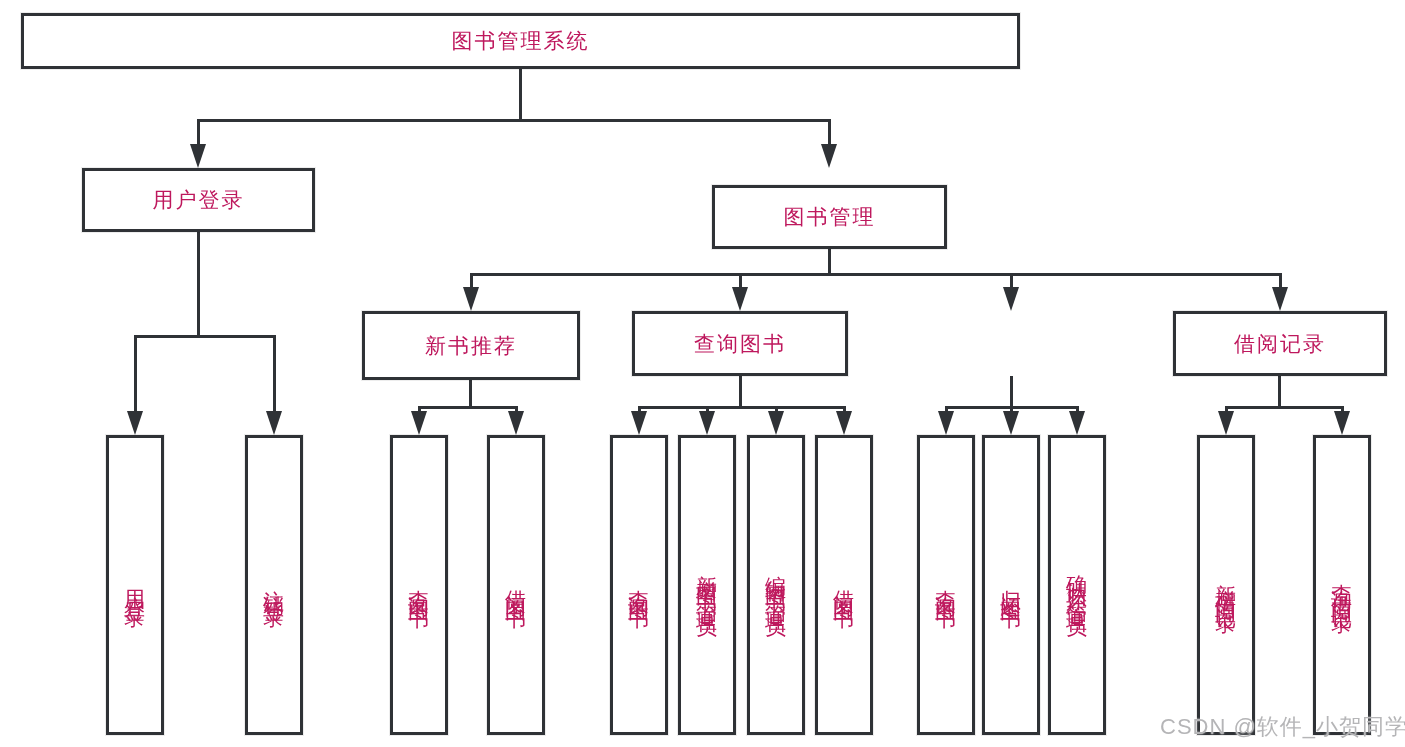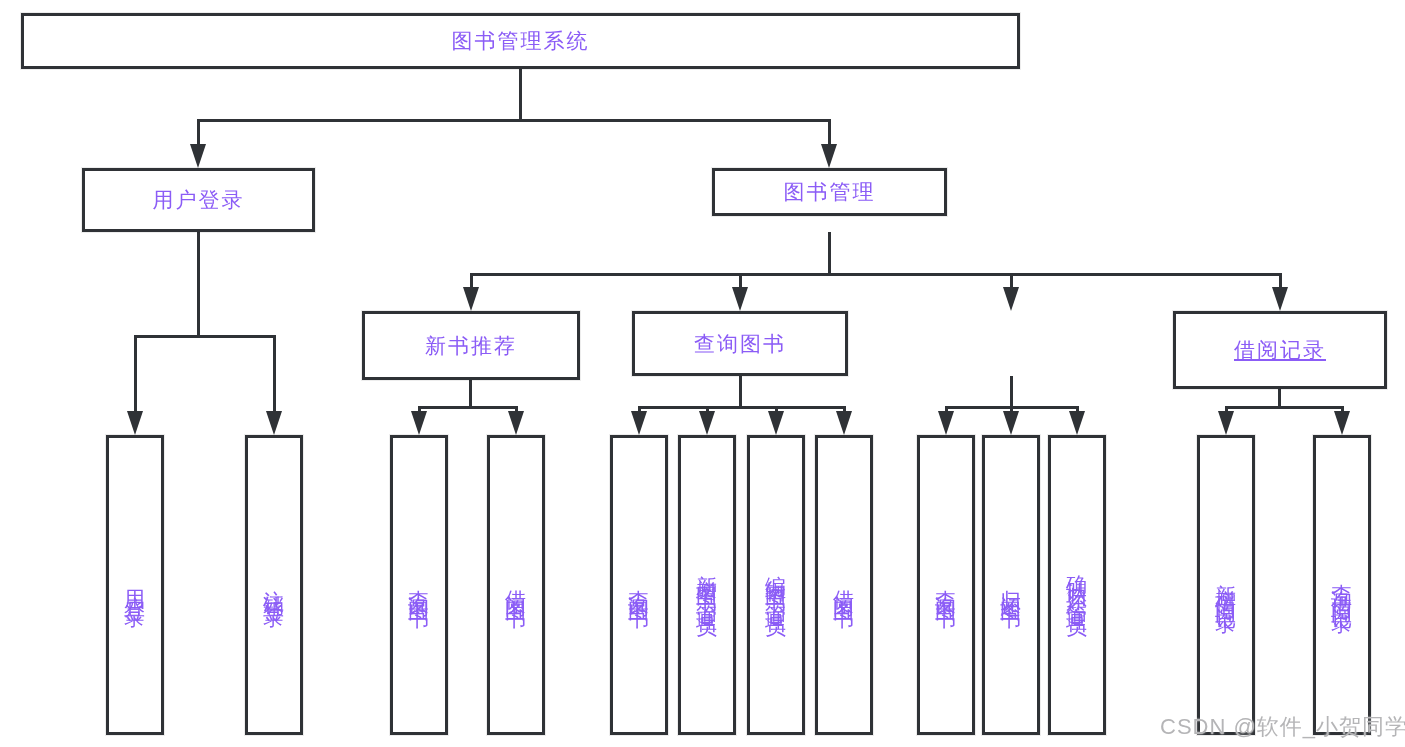--- a/index.html
+++ b/index.html
@@ -15,21 +15,21 @@
     overflow:hidden;
   }
   .box{
     position:absolute;
     box-sizing:border-box;
     border:3px solid #2f3236;
     background:#ffffff;
     display:flex;
     align-items:center;
     justify-content:center;
-    color:#8b5cf6;
+    color:#be185d;
     font-size:21px;
     letter-spacing:2px;
     box-shadow:0 0 0 1px rgba(0,0,0,0.07);
     z-index:2;
   }
   .vbox span{
     writing-mode:vertical-rl;
     line-height:1;
     letter-spacing:6px;
     white-space:nowrap;
@@ -66,31 +66,31 @@
 
 <div class="canvas">
 
   <div class="box" style="left:21px;top:13px;width:999px;height:56px;">
     <span>图书管理系统</span>
   </div>
 
   <div class="box" style="left:82px;top:168px;width:233px;height:64px;">
     <span>用户登录</span>
   </div>
-  <div class="box" style="left:712px;top:168px;width:235px;height:48px;">
+  <div class="box" style="left:712px;top:185px;width:235px;height:64px;">
     <span>图书管理</span>
   </div>
 
   <div class="box" style="left:362px;top:311px;width:218px;height:69px;">
     <span>新书推荐</span>
   </div>
   <div class="box" style="left:632px;top:311px;width:216px;height:65px;">
     <span>查询图书</span>
   </div>
-  <div class="box" style="left:1173px;top:311px;width:214px;height:78px;text-decoration:underline;">
+  <div class="box" style="left:1173px;top:311px;width:214px;height:65px;">
     <span>借阅记录</span>
   </div>
 
   <div class="box vbox" style="left:106px;top:435px;width:58px;height:300px;">
     <span>用户登录</span>
   </div>
   <div class="box vbox" style="left:245px;top:435px;width:58px;height:300px;">
     <span>注销登录</span>
   </div>
 

